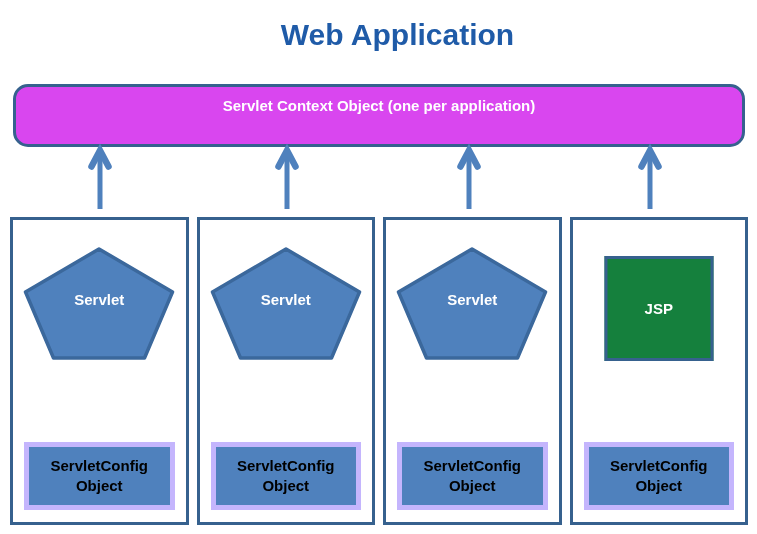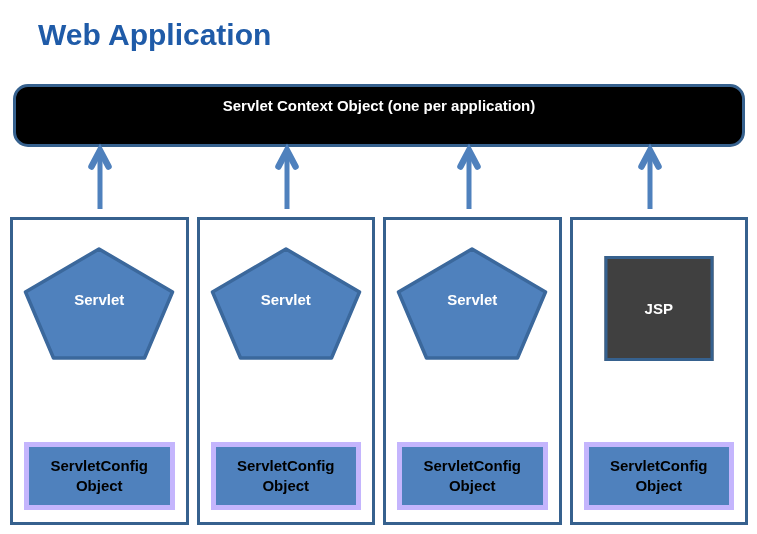--- a/index.html
+++ b/index.html
@@ -2,27 +2,27 @@
 <html><head>
 <meta charset="utf-8">
 <style>
   html, body { margin:0; padding:0; background:#ffffff; }
   .canvas {
     position:relative; width:757px; height:534px; background:#ffffff;
     font-family:"Liberation Sans", sans-serif; overflow:hidden;
   }
   .title {
     position:absolute; top:18px; left:38px; right:0;
-    margin:0; text-align:left;
+    margin:0; text-align:center;
     font-size:30px; font-weight:bold; color:#1f5ba8;
   }
   .context-bar {
     position:absolute; left:13px; top:84px; width:732px; height:63px;
     box-sizing:border-box;
-    background:#000000; border:3px solid #36618e; border-radius:15px;
+    background:#d946ef; border:3px solid #36618e; border-radius:15px;
     display:flex; justify-content:center; align-items:flex-start;
     padding-top:10px;
   }
   .context-bar .bar-label {
     color:#ffffff; font-weight:bold; font-size:15px; line-height:1.2;
   }
   .arrows { position:absolute; left:0; top:0; width:757px; height:534px; pointer-events:none; }
   .aline { stroke:#4f81bd; stroke-width:5; fill:none; }
   .ahead { stroke:#4f81bd; stroke-width:6.5; fill:none; stroke-linecap:round; stroke-linejoin:miter; }
   .columns {
@@ -39,21 +39,21 @@
   }
   .shape-area svg { position:absolute; left:0; top:0; width:100%; height:100%; }
   .shape-label {
     position:absolute; inset:0; display:flex; align-items:center; justify-content:center;
     padding-bottom:10px; box-sizing:border-box;
     color:#ffffff; font-weight:bold; font-size:15px;
   }
   .jsp-box {
     position:absolute; top:36px; left:50%; transform:translateX(-50%);
     width:103px; height:99px; box-sizing:content-box;
-    background:#404040; border:3px solid #36618e;
+    background:#15803d; border:3px solid #36618e;
     display:flex; align-items:center; justify-content:center;
     color:#ffffff; font-weight:bold; font-size:15px;
   }
   .config-box {
     position:absolute; left:11px; right:11px; bottom:12px; height:58px;
     background:#4f81bd; border:5px solid #c4b5fd;
     display:flex; align-items:center; justify-content:center;
     text-align:center; color:#000000; font-weight:bold; font-size:15px;
     line-height:1.35; white-space:pre-line;
   }

